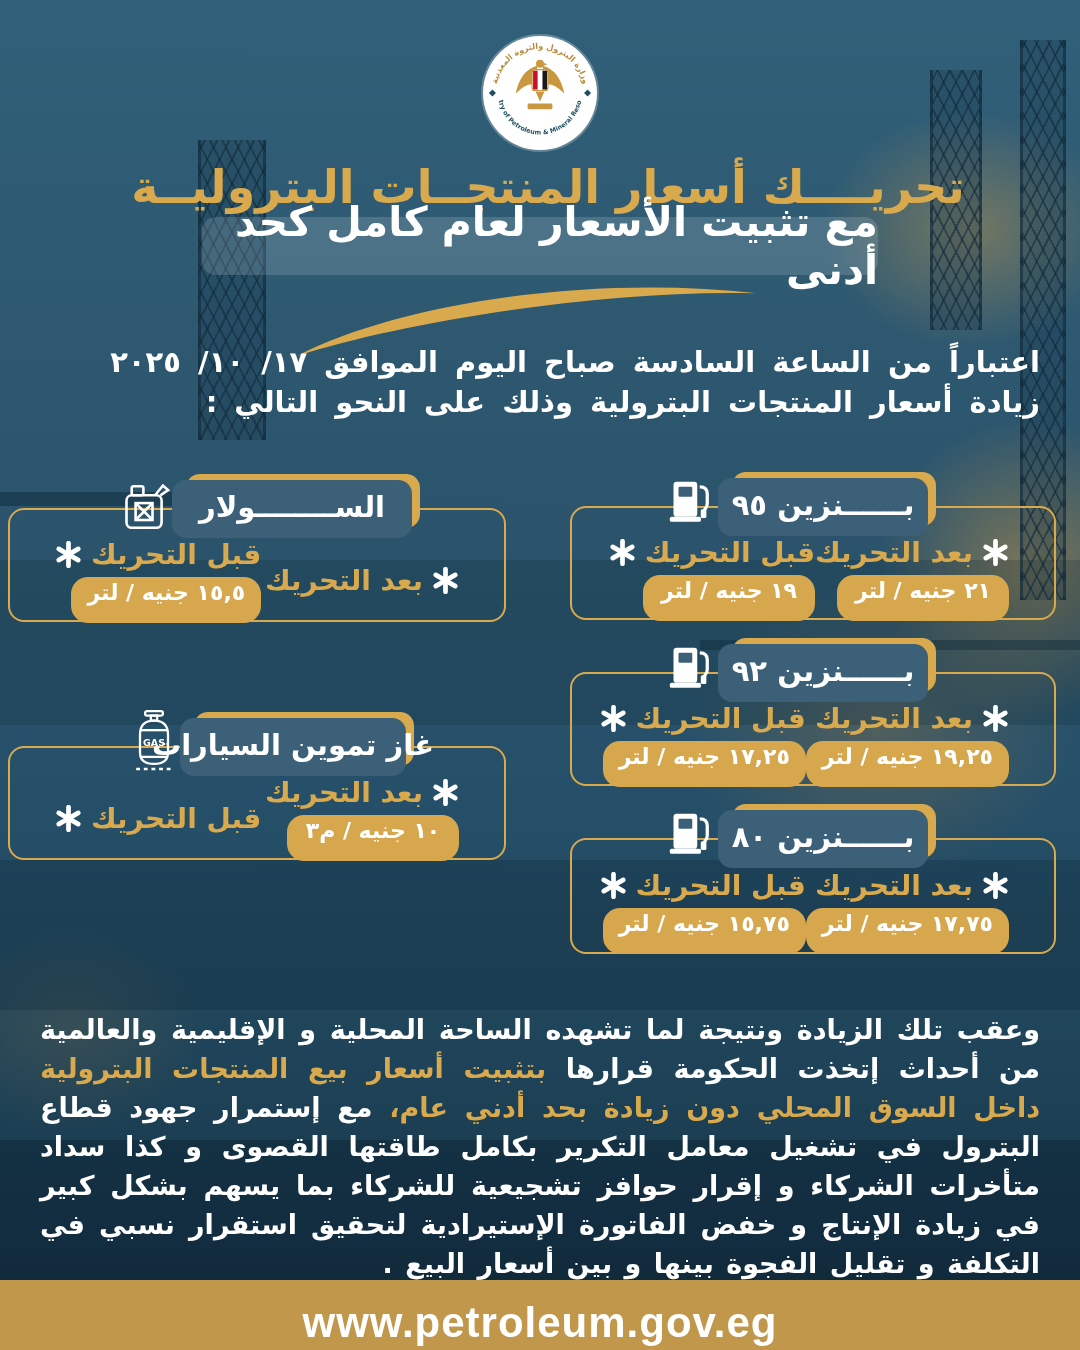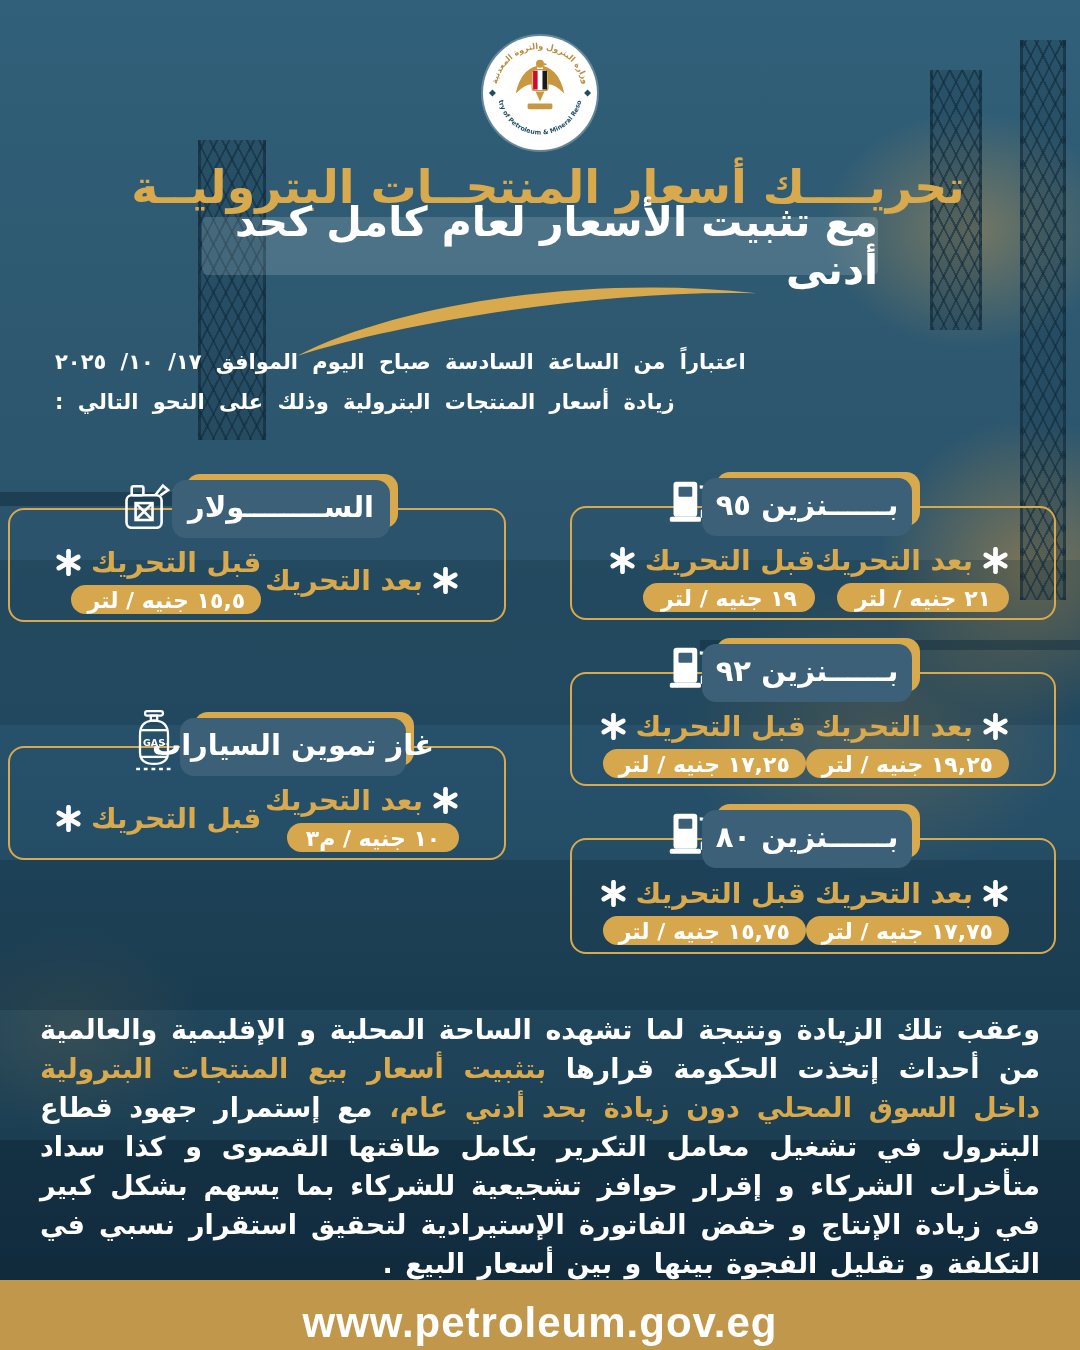--- a/index.html
+++ b/index.html
@@ -33,50 +33,50 @@
   .deck2{left:700px;top:640px;width:380px;height:10px;background:rgba(16,42,58,.45);}
 
   
   .logo{position:absolute;left:483px;top:36px;width:114px;height:114px;border-radius:50%;
     background:#ffffff;box-shadow:0 0 0 2px rgba(255,255,255,.25);}
   .logo svg{display:block;width:114px;height:114px;}
 
   
   .title-gold{position:absolute;left:8px;top:160px;width:1080px;text-align:center;
     color:#d9a94e;font-size:46px;font-weight:bold;letter-spacing:0;}
-  .subtitle-bar{position:absolute;left:202px;top:217px;width:676px;height:58px;border-radius:5px;
+  .subtitle-bar{position:absolute;left:202px;top:217px;width:676px;height:58px;border-radius:14px;
     background:rgba(230,240,246,.16);display:flex;align-items:center;justify-content:center;}
   .subtitle-bar .t{color:#ffffff;font-size:41px;font-weight:bold;}
   .swoosh{position:absolute;left:292px;top:272px;width:470px;height:88px;}
 
   
-  .intro{position:absolute;left:55px;top:342px;width:1000px;text-align:left;color:#fff;
-    font-size:21px;font-weight:bold;line-height:40px;word-spacing:7px;}
+  .intro{position:absolute;left:40px;top:342px;width:1000px;text-align:right;color:#fff;
+    font-size:29px;font-weight:bold;line-height:40px;word-spacing:7px;}
 
   
   .card{position:absolute;border:2px solid #d9a94e;border-radius:16px;}
   .badge{position:absolute;top:-30px;height:58px;}
   .badge .gold{position:absolute;top:-6px;right:-8px;left:14px;bottom:10px;background:#d9a94e;border-radius:14px;}
   .badge .navy{position:absolute;inset:0;background:#3b6077;border-radius:14px;display:flex;
     align-items:center;justify-content:center;color:#fff;font-size:29px;font-weight:bold;padding:0 10px 4px 10px;white-space:nowrap;}
   .cicon{position:absolute;}
   .cols{position:absolute;left:45px;right:45px;top:34px;bottom:4px;display:flex;}
   .pcol{flex:1;display:flex;flex-direction:column;align-items:flex-start;justify-content:center;gap:6px;}
   .lblrow{display:flex;align-items:center;gap:9px;}
   .plabel{color:#d9a94e;font-size:28px;font-weight:bold;white-space:nowrap;}
   .ast{width:27px;height:27px;flex:0 0 auto;}
   .pill{background:#d7a74d;color:#fff;font-size:22px;font-weight:bold;border-radius:17px;
-    padding:3px 16px 1px 16px;min-width:140px;text-align:center;white-space:nowrap;}
+    padding:3px 16px 18px 16px;min-width:140px;text-align:center;white-space:nowrap;}
   .card-diesel{left:8px;top:508px;width:494px;height:110px;}
-  .card-diesel .badge{left:162px;width:218px;}
+  .card-diesel .badge{left:162px;width:240px;}
   .card-diesel .cicon{left:110px;top:-32px;width:52px;height:58px;}
   .card-g95{left:570px;top:506px;width:482px;height:110px;}
   .card-g92{left:570px;top:672px;width:482px;height:110px;}
   .card-g80{left:570px;top:838px;width:482px;height:112px;}
-  .card-g95 .badge,.card-g92 .badge,.card-g80 .badge{left:130px;width:210px;}
+  .card-g95 .badge,.card-g92 .badge,.card-g80 .badge{left:146px;width:210px;}
   .card-g95 .cicon,.card-g92 .cicon,.card-g80 .cicon{left:94px;top:-34px;width:50px;height:58px;}
   .card-gas{left:8px;top:746px;width:494px;height:110px;}
   .card-gas .badge{left:170px;width:226px;}
   .card-gas .cicon{left:116px;top:-40px;width:56px;height:66px;}
 
   
   .closing{position:absolute;left:40px;right:40px;top:1010px;color:#fff;font-size:27px;font-weight:bold;
     line-height:39px;text-align:justify;word-spacing:3px;}
   .closing .gold{color:#d9a94e;}
 

